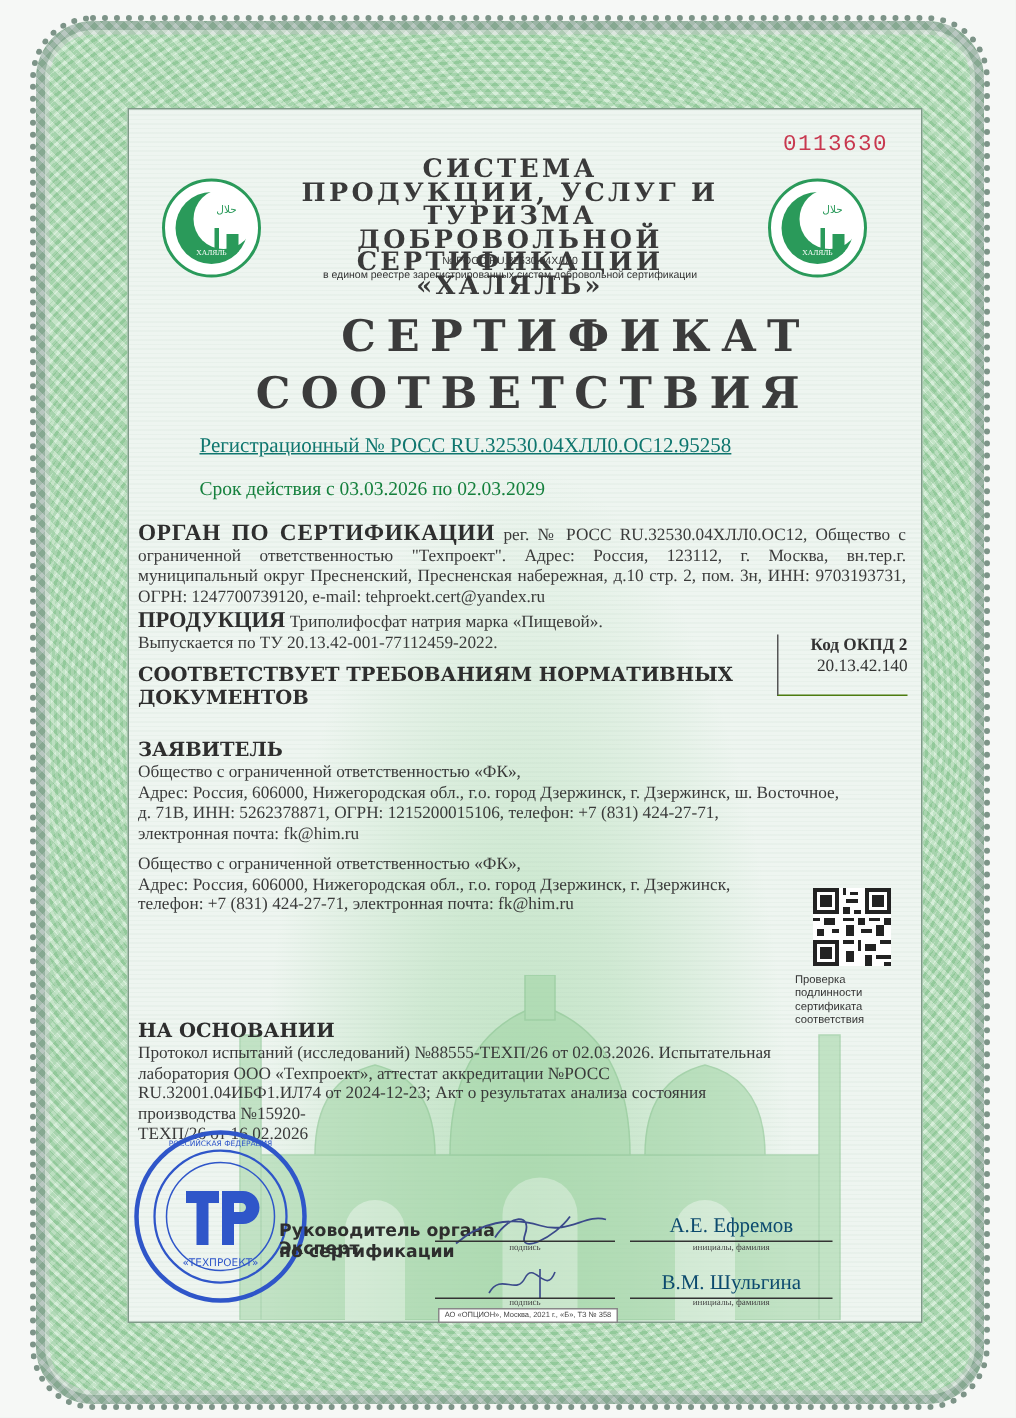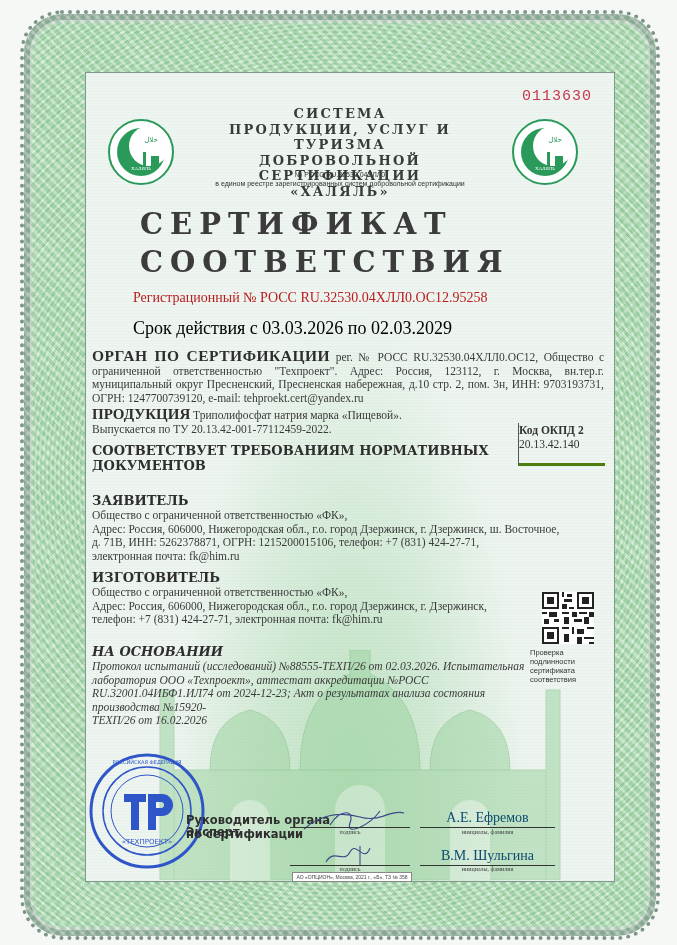--- a/index.html
+++ b/index.html
@@ -31,45 +31,45 @@
   .mosque { position:absolute; left:150px; top:650px; width:420px; height:230px; opacity:.55; pointer-events:none; }
 
   .serial { position:absolute; left:522px; top:88px; font-family:"Liberation Mono", monospace; font-size:15px;
     color:#c8384f; letter-spacing:1px; }
 
   .logo { position:absolute; width:68px; height:68px; }
   .logo-left { left:107px; top:118px; }
   .logo-right { left:511px; top:118px; }
 
   .system-title { position:absolute; left:180px; top:106px; width:320px; text-align:center;
-    font-family:"DejaVu Serif", serif; font-weight:bold; font-size:13px; letter-spacing:2.2px; line-height:15.5px; color:#3a3a3a; }
+    font-family:"DejaVu Serif", serif; font-weight:bold; font-size:17px; letter-spacing:2.2px; line-height:15.5px; color:#3a3a3a; }
   .system-reg { position:absolute; left:180px; top:170px; width:320px; text-align:center;
     font-family:"Liberation Sans", sans-serif; font-size:7px; color:#333; line-height:9px; }
 
-  .cert-title { position:absolute; left:140px; top:205px; width:400px; text-align:left;
+  .cert-title { position:absolute; left:140px; top:205px; width:400px; text-align:right;
     font-family:"DejaVu Serif", serif; font-weight:bold; font-size:29px; letter-spacing:7px; line-height:38px; color:#3b3b3b; }
 
-  .reg-line { position:absolute; left:133px; top:290px; font-size:14px; color:#b91c1c; }
-  .valid-line { position:absolute; left:133px; top:318px; font-size:18px; color:#000000; }
+  .reg-line { position:absolute; left:133px; top:290px; font-size:14px; color:#0f766e;text-decoration:underline; }
+  .valid-line { position:absolute; left:133px; top:318px; font-size:13px; color:#15803d; }
 
   .section { position:absolute; left:92px; width:512px; font-size:11.5px; line-height:13.5px; color:#3a3a3a; }
   .section .head { font-weight:bold; font-size:15px; color:#2e2e2e; }
   .organ { top:349px; text-align:justify; }
   .organ .head { font-size:15.5px; letter-spacing:.5px; }
   .product { top:408px; }
   .product .head { font-size:15px; }
   .conform { top:443px; width:420px; }
   .conform .head { font-family:"DejaVu Serif", serif; font-size:13px; line-height:15px; display:block; }
   .applicant { top:493px; }
   .applicant .head, .maker .head, .basis .head { display:block; font-family:"DejaVu Serif", serif; font-size:13px; line-height:16px; }
   .maker { top:570px; width:440px; }
-  .basis { top:644px; width:440px;font-style:italic; }
-
-  .okpd-box { position:absolute; left:518px; top:423px; width:86px; height:40px; border-left:1px solid #555; border-bottom:3px solid #4d7c0f;
-    text-align:left; font-size:11.5px; line-height:14px; color:#333; }
+  .basis { top:680px; width:440px; }
+
+  .okpd-box { position:absolute; left:518px; top:423px; width:86px; height:40px; border-left:1px solid #555; border-bottom:1px solid #4d7c0f;
+    text-align:right; font-size:11.5px; line-height:14px; color:#333; }
   .okpd-box .lbl { font-weight:bold; }
 
   .qr { position:absolute; left:542px; top:592px; width:52px; height:52px; background:#fff; }
   .qr-caption { position:absolute; left:530px; top:648px; width:76px; 
     font-family:"Liberation Sans", sans-serif; font-size:7.5px; line-height:9px; color:#333; }
 
   .stamp { position:absolute; left:88px; top:752px; width:118px; height:118px; }
 
   .sign-role { position:absolute; font-family:"DejaVu Sans", sans-serif; font-weight:bold; font-size:11.5px; color:#2e2e2e; line-height:14px; }
   .role-head { left:186px; top:803px;margin-top:10px; }
@@ -168,21 +168,20 @@
 
 <div class="section applicant">
   <span class="head">ЗАЯВИТЕЛЬ</span>
   <div>Общество с ограниченной ответственностью «ФК»,</div>
   <div>Адрес: Россия, 606000, Нижегородская обл., г.о. город Дзержинск, г. Дзержинск, ш. Восточное,</div>
   <div>д. 71В, ИНН: 5262378871, ОГРН: 1215200015106, телефон: +7 (831) 424-27-71,</div>
   <div>электронная почта: fk@him.ru</div>
 </div>
 
 <div class="section maker">
-  <span class="head">ИЗГОТОВИТЕЛЬ</span>
   <div>Общество с ограниченной ответственностью «ФК»,</div>
   <div>Адрес: Россия, 606000, Нижегородская обл., г.о. город Дзержинск, г. Дзержинск,</div>
   <div>телефон: +7 (831) 424-27-71, электронная почта: fk@him.ru</div>
 </div>
 
 <svg class="qr" viewBox="0 0 21 21" shape-rendering="crispEdges">
   <rect width="21" height="21" fill="#fff"></rect>
   <g fill="#222">
     <rect x="0" y="0" width="7" height="7"></rect>
       <rect x="1" y="1" width="5" height="5" fill="#fff"></rect>

